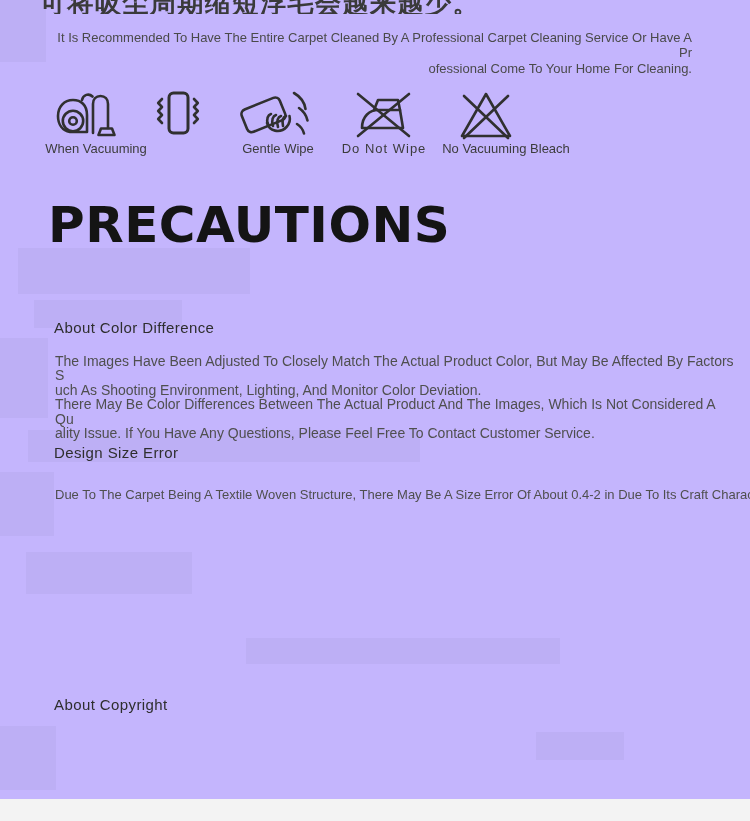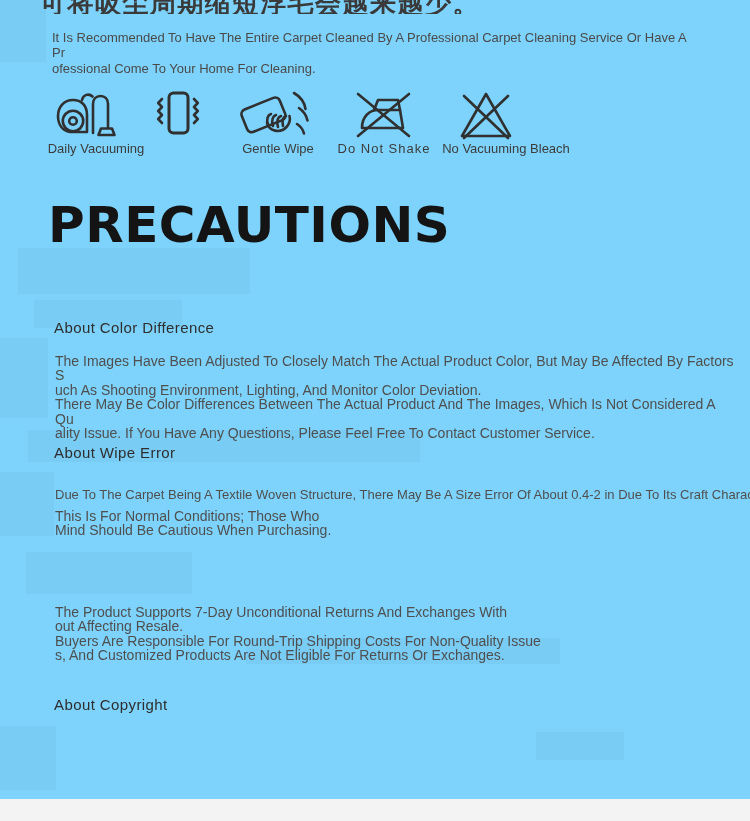--- a/index.html
+++ b/index.html
@@ -1,28 +1,28 @@
 <!DOCTYPE html>
 <html><head>
 <meta charset="utf-8">
 <style>
   * { margin:0; padding:0; box-sizing:border-box; }
   html,body { width:750px; height:821px; background:#ffffff; overflow:hidden;
     font-family:"Liberation Sans","DejaVu Sans",sans-serif; }
-  #page { position:relative; width:750px; height:821px; background:#7dd3fc; overflow:hidden;padding-left:16px; }
+  #page { position:relative; width:750px; height:821px; background:#c4b5fd; overflow:hidden;padding-left:16px; }
 
   .patch { position:absolute; background:rgba(0,0,0,0.032); pointer-events:none; }
   .bottom-strip { position:absolute; left:0; top:799px; width:750px; height:22px; background:#f3f3f3; }
 
   .cn-clip { position:absolute; left:40px; top:0; width:560px; height:14px; overflow:hidden; }
   .cn-clip span { display:block; margin-top:-14px; font-size:26px; font-weight:bold;
     color:#3a3a3a; letter-spacing:1.5px; white-space:nowrap; }
 
   .intro { position:absolute; left:52px; top:30px; width:640px; font-size:13px;
-    line-height:15.4px; color:#4a4a4a; white-space:pre-line; }
+    line-height:15.4px; color:#4a4a4a; white-space:pre-line;text-align:right; }
 
   .icon { position:absolute; top:88px; }
   .icon svg { display:block; }
   .icon-label { position:absolute; top:141px; transform:translateX(-50%); font-size:13px;
     color:#3c3c3c; white-space:nowrap; }
   .ls { letter-spacing:1px; }
 
   .big-title { position:absolute; left:48px; top:196px; font-family:"DejaVu Sans",sans-serif;
     font-size:50px; font-weight:800; color:#141414; letter-spacing:0.5px; white-space:nowrap; }
   .subtitle { position:absolute; left:52px; top:257px; font-size:16px; color:#1f1f1f;
@@ -101,38 +101,32 @@
     </svg>
   </div>
   <div class="icon" style="left:455px">
     <svg width="62" height="54" viewBox="0 0 62 54">
       <path d="M31,6 L7,48 H55 Z"></path>
       <line x1="9" y1="8" x2="53" y2="50"></line>
       <line x1="53" y1="8" x2="9" y2="50"></line>
     </svg>
   </div>
 
-  <div class="icon-label" style="left:96px">Daily Vacuuming</div>
+  <div class="icon-label" style="left:96px">When Vacuuming</div>
   <div class="icon-label" style="left:278px">Gentle Wipe</div>
-  <div class="icon-label ls" style="left:384px">Do Not Shake</div>
+  <div class="icon-label ls" style="left:384px">Do Not Wipe</div>
   <div class="icon-label" style="left:506px">No Vacuuming Bleach</div>
 
   <div class="big-title">PRECAUTIONS</div>
 
   <div class="sec-head" style="top:319px">About Color Difference</div>
   <div class="sec-body" style="top:354px;width:680px">The Images Have Been Adjusted To Closely Match The Actual Product Color, But May Be Affected By Factors S
 uch As Shooting Environment, Lighting, And Monitor Color Deviation.
 There May Be Color Differences Between The Actual Product And The Images, Which Is Not Considered A Qu
 ality Issue. If You Have Any Questions, Please Feel Free To Contact Customer Service.</div>
 
-  <div class="sec-head" style="top:444px">About Wipe Error</div>
+  <div class="sec-head" style="top:444px">Design Size Error</div>
   <div class="sec-line" style="top:487px">Due To The Carpet Being A Textile Woven Structure, There May Be A Size Error Of About 0.4-2 in Due To Its Craft Characteristics.</div>
-  <div class="sec-body" style="top:509px;width:420px">This Is For Normal Conditions; Those Who
-Mind Should Be Cautious When Purchasing.</div>
 
-  <div class="sec-body" style="top:605px;width:520px">The Product Supports 7-Day Unconditional Returns And Exchanges With
-out Affecting Resale.
-Buyers Are Responsible For Round-Trip Shipping Costs For Non-Quality Issue
-s, And Customized Products Are Not Eligible For Returns Or Exchanges.</div>
 
   <div class="sec-head" style="top:696px">About Copyright</div>
 
 </div>
 
 </body></html>

